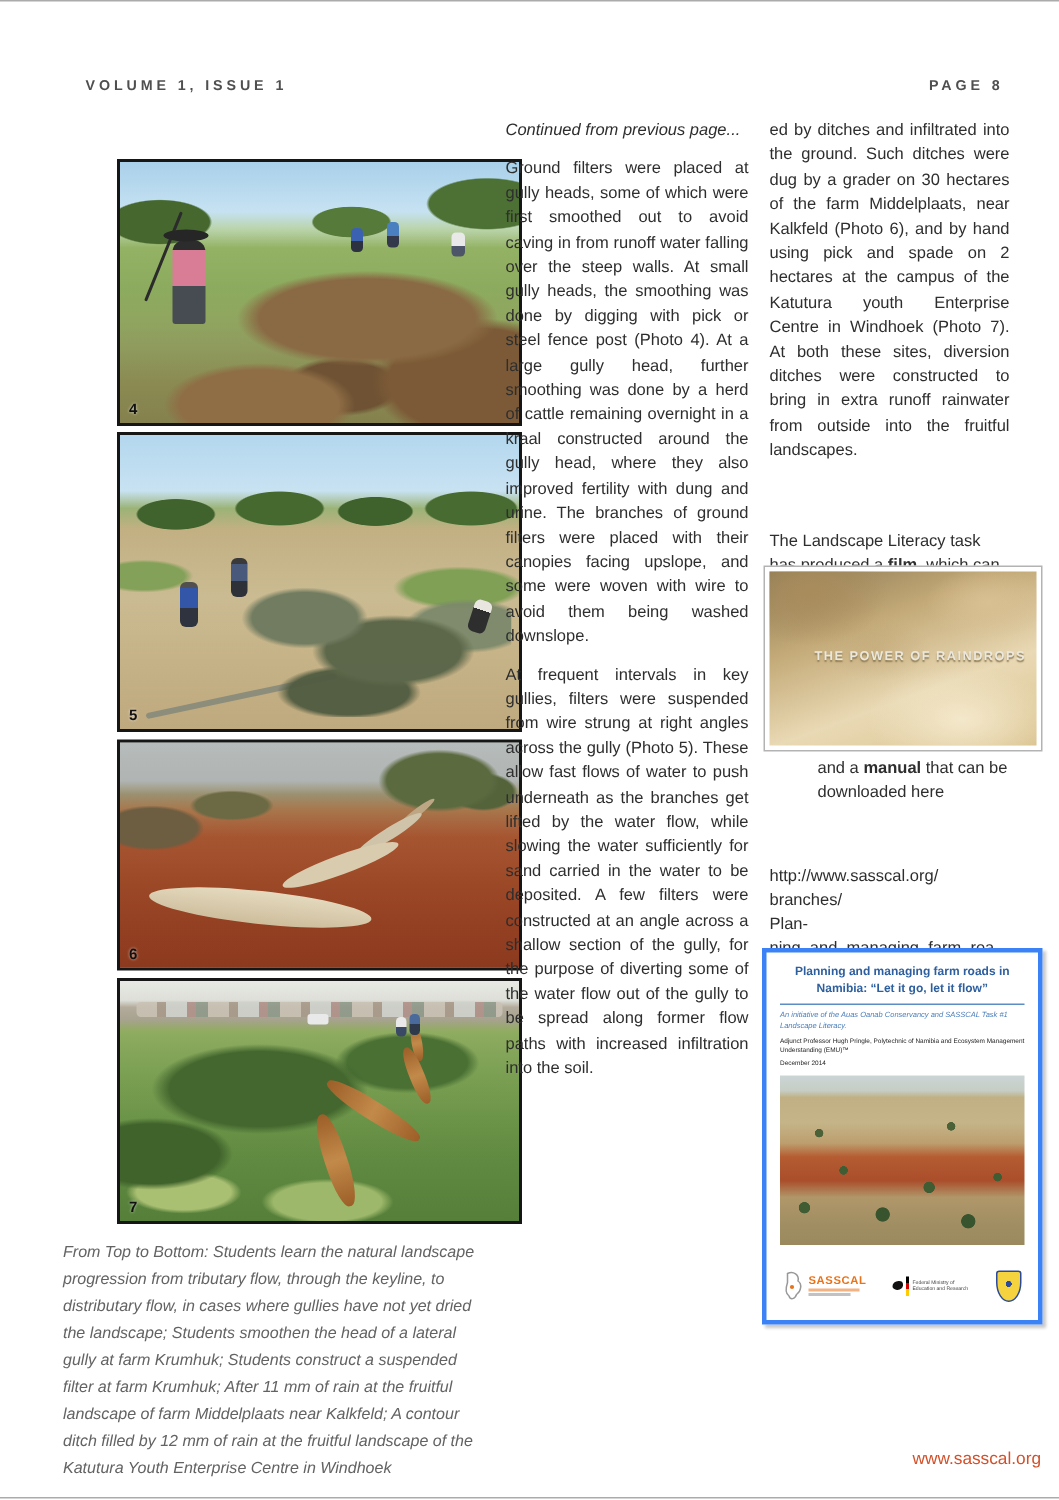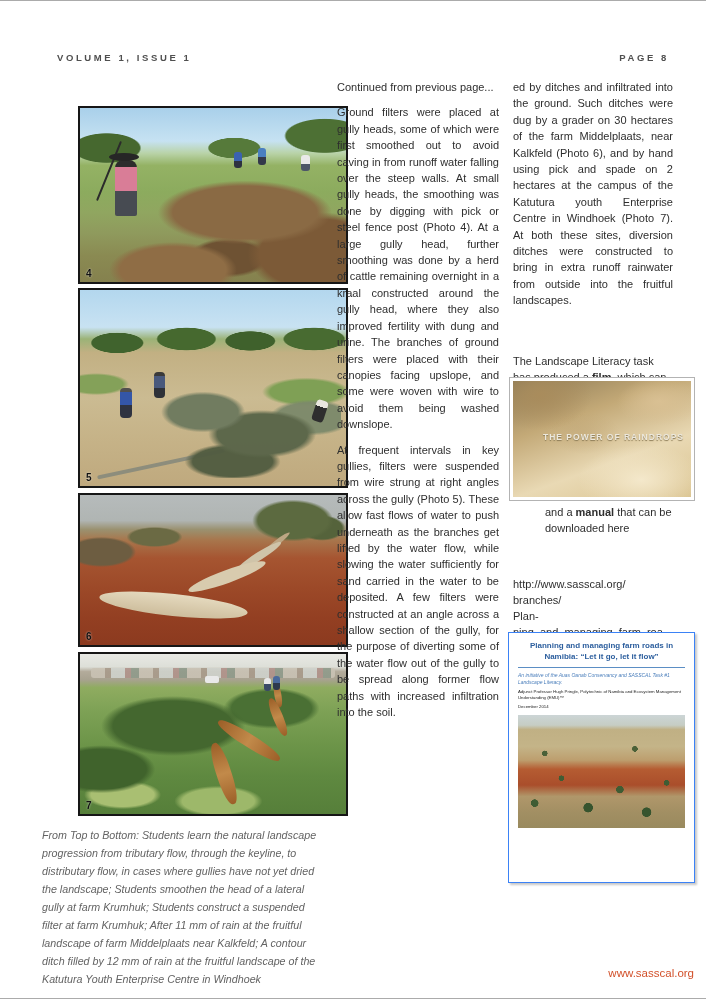--- a/index.html
+++ b/index.html
@@ -87,21 +87,21 @@
 
   
   .caption{position:absolute;left:42px;top:826px;width:278px;font-size:10.7px;line-height:18px;
     font-style:italic;color:#636363;}
 
   
   .col{position:absolute;top:79px;}
   .col.middle{left:337px;width:162px;}
   .col.rightc{left:513px;width:160px;}
   .col p{margin:0 0 9px;font-size:11px;line-height:16.4px;text-align:justify;color:#2e2e2e;}
-  .col p.cont{}
+  .col p.cont{font-style:italic;}
   .col p.lead{text-align:left;margin-top:44px;}
   .urlline{font-size:11px;line-height:16px;color:#2e2e2e;cursor:pointer;}
   .urlblock{position:absolute;left:513px;width:172px;margin-top:35px;}
   .ub1{top:341px;}
   .lead2{position:absolute;left:513px;top:504px;width:160px;font-size:11px;line-height:16.4px;color:#2e2e2e;margin-left:32px;}
   .ub2{top:541px;}
 
   
   .filmbox{position:absolute;left:509px;top:377px;width:186px;height:124px;box-sizing:border-box;
     border:1px solid #b3b3b3;background:#fff;padding:3px;}
@@ -109,21 +109,21 @@
     radial-gradient(ellipse 90px 50px at 72% 85%, #f4e8cb 0%, rgba(0,0,0,0) 70%),
     radial-gradient(ellipse 80px 55px at 15% 12%, #a98c5c 0%, rgba(0,0,0,0) 65%),
     radial-gradient(ellipse 70px 40px at 82% 18%, #d9c093 0%, rgba(0,0,0,0) 60%),
     radial-gradient(ellipse 60px 35px at 40% 45%, #bda27169 0%, rgba(0,0,0,0) 60%),
     linear-gradient(160deg,#8d7a55 0%,#c3a977 32%,#e9d9b4 65%,#d9c28e 100%);}
   .filmtitle{position:absolute;right:7px;top:44%;font-size:8.5px;font-weight:bold;letter-spacing:1px;
     color:#ece8dd;text-shadow:0 1px 1px #8a7a55;}
 
   
   .cover{position:absolute;left:508px;top:632px;width:187px;height:251px;box-sizing:border-box;
-    border:1px solid #3b82f6;background:#fff;box-shadow:2px 2px 2px rgba(0,0,0,.22);padding-top:8px;}
+    border:3px solid #3b82f6;background:#fff;box-shadow:2px 2px 2px rgba(0,0,0,.22);padding-top:8px;}
   .cv-title{margin:0 9px;text-align:center;font-size:8px;line-height:10.5px;font-weight:bold;color:#2d5f9e;}
   .cv-rule{height:1px;background:#5b8ec4;margin:5px 9px 4px;}
   .cv-sub{margin:0 9px;font-style:italic;font-size:5px;line-height:6.5px;color:#4a7ebb;}
   .cv-auth{margin:4px 9px 0;font-size:4.3px;line-height:5.5px;color:#222;}
   .cv-date{margin:4px 9px 0;font-size:4.3px;color:#222;}
   .cv-photo{margin:6px 9px 0;height:113px;background:
     radial-gradient(circle 4px at 10% 78%, #3f5c33 90%, rgba(0,0,0,0)),
     radial-gradient(circle 3px at 26% 56%, #3f5c33 90%, rgba(0,0,0,0)),
     radial-gradient(circle 5px at 42% 82%, #37542e 90%, rgba(0,0,0,0)),
     radial-gradient(circle 4px at 61% 66%, #3f5c33 90%, rgba(0,0,0,0)),
@@ -230,17 +230,36 @@
   <div class="urlline">ds_in_Namibia.pdf</div>
 </div>
 
 <div class="cover">
   <div class="cv-title">Planning and managing farm roads in Namibia: “Let it go, let it flow”</div>
   <div class="cv-rule"></div>
   <div class="cv-sub">An initiative of the Auas Oanab Conservancy and SASSCAL Task #1 Landscape Literacy.</div>
   <div class="cv-auth">Adjunct Professor Hugh Pringle, Polytechnic of Namibia and Ecosystem Management Understanding (EMU)™</div>
   <div class="cv-date">December 2014</div>
   <div class="cv-photo"></div>
+  <div class="cv-logos">
+    <div class="lg-sass">
+      <svg width="14" height="20">
+          <path d="M3 2 C7 0 11 3 10 7 C13 9 12 14 9 16 C8 19 5 20 4 17 C1 15 2 11 3 8 Z" fill="none" stroke="#999" stroke-width="1"></path>
+          <circle cx="6" cy="11" r="1.4" fill="#e8731a"></circle>
+        </svg>
+      <div>
+        <div class="txt">SASSCAL</div>
+        <div class="sub"></div>
+        <div class="sub2"></div>
+      </div>
+    </div>
+    <div class="lg-min">
+      <div class="eagle"></div>
+      <div class="flagbar"></div>
+      <div class="mintext">Federal Ministry of Education and Research</div>
+    </div>
+    <div class="crest"></div>
+  </div>
 </div>
 
 <div class="site">www.sasscal.org</div>
 
 <div class="hairline bottom"></div>
 
 </body></html>

